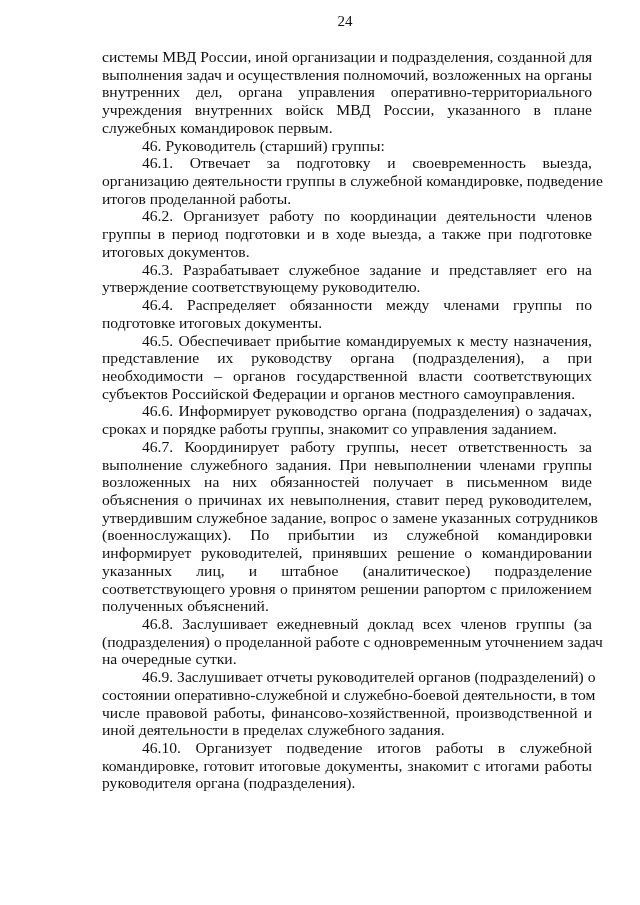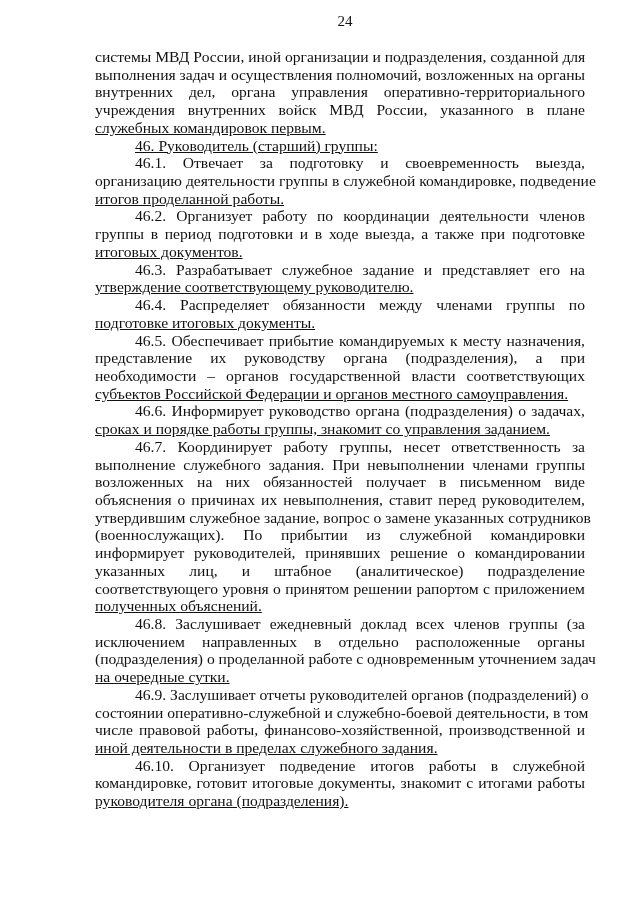--- a/index.html
+++ b/index.html
@@ -22,36 +22,35 @@
     width: 640px;
     text-align: center;
     font-size: 15px;
     line-height: 18px;
     padding-left: 50px;
     box-sizing: border-box;
   }
   .body-text {
     position: absolute;
     top: 48px;
-    left: 95px;
+    left: 102px;
     width: 490px;
     font-size: 15.6px;
     line-height: 17.72px;
   }
   .line {
     display: block;
     white-space: nowrap;
     text-align: justify;
     text-align-last: justify;
     height: 17.72px;
     overflow: visible;
   }
   .line.last {
     text-align-last: left;
-    text-decoration: underline;
   }
   .line.first {
     padding-left: 40px;
   }
 </style>
 </head>
 <body>
 
 <div class="page-number">24</div>
 
@@ -101,21 +100,20 @@
       <span class="line">объяснения о причинах их невыполнения, ставит перед руководителем,</span>
       <span class="line">утвердившим служебное задание, вопрос о замене указанных сотрудников</span>
       <span class="line">(военнослужащих). По прибытии из служебной командировки</span>
       <span class="line">информирует руководителей, принявших решение о командировании</span>
       <span class="line">указанных лиц, и штабное (аналитическое) подразделение</span>
       <span class="line">соответствующего уровня о принятом решении рапортом с приложением</span>
       <span class="line last">полученных объяснений.</span>
     </div>
     <div class="paragraph">
       <span class="line first">46.8. Заслушивает ежедневный доклад всех членов группы (за</span>
-      <span class="line">исключением направленных в отдельно расположенные органы</span>
       <span class="line">(подразделения) о проделанной работе с одновременным уточнением задач</span>
       <span class="line last">на очередные сутки.</span>
     </div>
     <div class="paragraph">
       <span class="line first">46.9. Заслушивает отчеты руководителей органов (подразделений) о</span>
       <span class="line">состоянии оперативно-служебной и служебно-боевой деятельности, в том</span>
       <span class="line">числе правовой работы, финансово-хозяйственной, производственной и</span>
       <span class="line last">иной деятельности в пределах служебного задания.</span>
     </div>
     <div class="paragraph">

